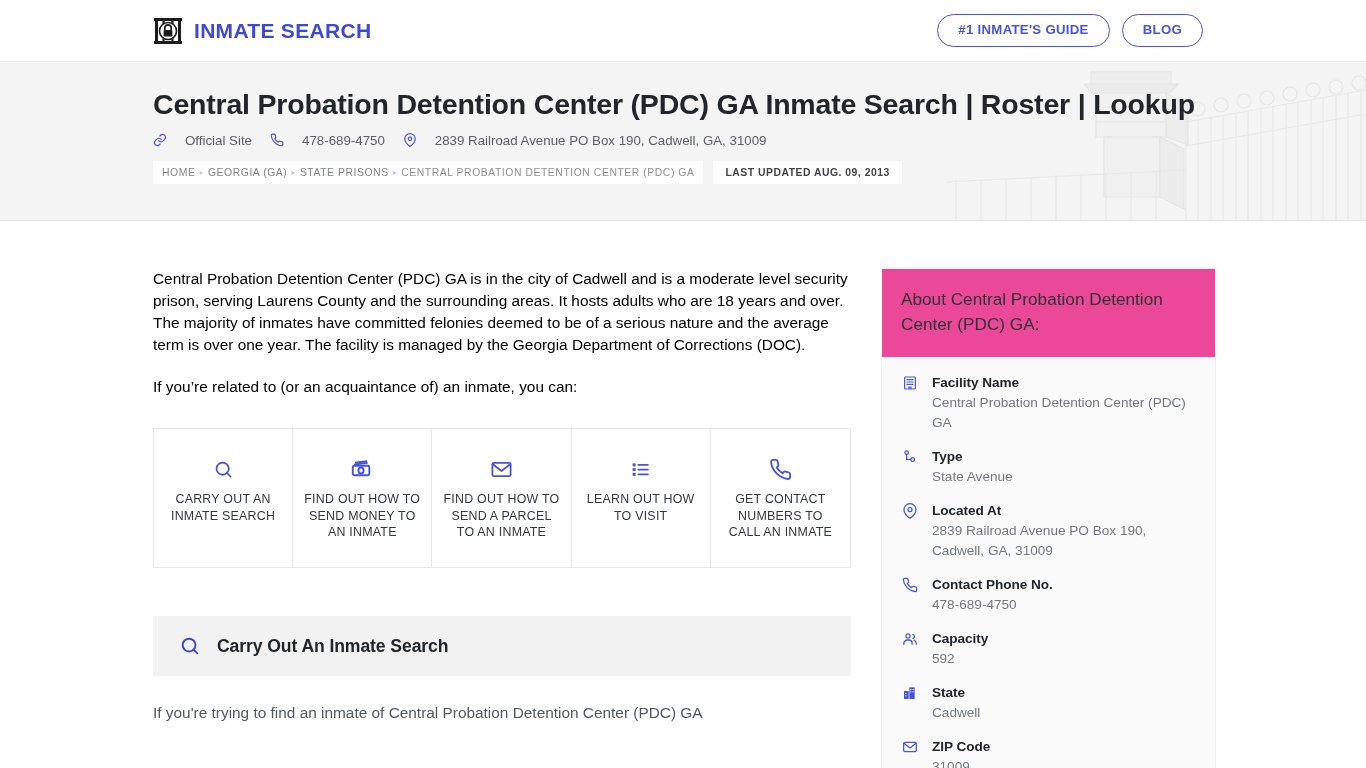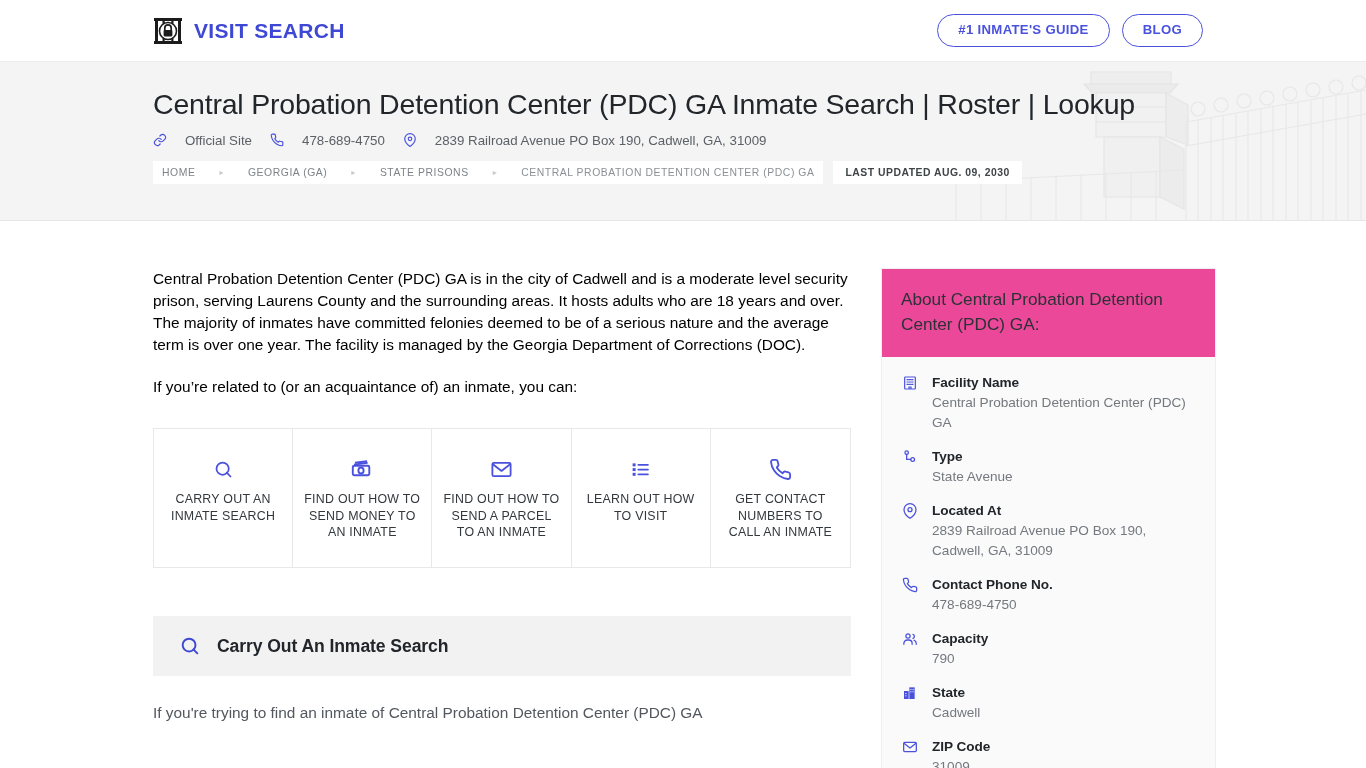--- a/index.html
+++ b/index.html
@@ -63,21 +63,21 @@
     opacity: .5;
     pointer-events: none;
   }
   .hero-inner {
     position: relative;
     padding: 26px 0 0 153px;
     z-index: 2;
   }
   .hero-title {
     font-size: 28.5px;
-    font-weight: normal;
+    font-weight: bold;
     color: #22262b;
     letter-spacing: -0.2px;
     line-height: 1.15;
     white-space: nowrap;
   }
   .hero-meta {
     display: flex;
     align-items: center;
     gap: 7px;
     margin-top: 12px;
@@ -93,21 +93,21 @@
     margin-top: 13px;
     font-size: 10.4px;
     letter-spacing: .55px;
     color: #7d8389;
   }
   .crumb-box {
     background: #ffffff;
     display: flex;
     align-items: center;
     padding: 6px 9px;
-    gap: 24px;
+    gap: 4px;
   }
   .crumb { white-space: nowrap; cursor: pointer; }
   .crumb.last { color: #8b9096; cursor: default; }
   .crumb-sep { color: #c5c9cd; font-size: 8px; }
   .updated-badge {
     background: #ffffff;
     margin-left: 10px;
     padding: 6px 12px;
     font-weight: bold;
     color: #3f4448;
@@ -246,21 +246,21 @@
         <rect x="2" y="5" width="3" height="20" fill="#1b1b1b"></rect>
         <rect x="25" y="5" width="3" height="20" fill="#1b1b1b"></rect>
         <rect x="9.5" y="5" width="2.2" height="20" fill="#1b1b1b"></rect>
         <rect x="18.3" y="5" width="2.2" height="20" fill="#1b1b1b"></rect>
         <circle cx="15" cy="15" r="8.5" fill="#ffffff"></circle>
         <circle cx="15" cy="15" r="8.5" fill="none" stroke="#1b1b1b" stroke-width="1.6"></circle>
         <path d="M11.8 14.2v-2.1a3.2 3.2 0 0 1 6.4 0v2.1" fill="none" stroke="#1b1b1b" stroke-width="1.7"></path>
         <rect x="10.6" y="14" width="8.8" height="6.4" rx="1.1" fill="#1b1b1b"></rect>
       </svg>
     </span>
-    <span class="brand-text">VISIT SEARCH</span>
+    <span class="brand-text">INMATE SEARCH</span>
   </div>
   <div class="nav-actions">
     <button class="pill-btn">#1 INMATE'S GUIDE</button>
     <button class="pill-btn">BLOG</button>
   </div>
 </div>
 
 <div class="hero">
   <svg class="hero-art" viewBox="0 0 430 160">
     <rect width="430" height="160" fill="#f4f4f4"></rect>
@@ -350,21 +350,21 @@
     <div class="crumbs">
       <div class="crumb-box">
         <span class="crumb">HOME</span>
         <span class="crumb-sep">▸</span>
         <span class="crumb">GEORGIA (GA)</span>
         <span class="crumb-sep">▸</span>
         <span class="crumb">STATE PRISONS</span>
         <span class="crumb-sep">▸</span>
         <span class="crumb last">CENTRAL PROBATION DETENTION CENTER (PDC) GA</span>
       </div>
-      <div class="updated-badge">LAST UPDATED AUG. 09, 2030</div>
+      <div class="updated-badge">LAST UPDATED AUG. 09, 2013</div>
     </div>
   </div>
 </div>
 
 <div class="page">
 
   <div class="col-main">
     <p class="para">Central Probation Detention Center (PDC) GA is in the city of Cadwell and is a moderate level security prison, serving Laurens County and the surrounding areas. It hosts adults who are 18 years and over. The majority of inmates have committed felonies deemed to be of a serious nature and the average term is over one year. The facility is managed by the Georgia Department of Corrections (DOC).</p>
     <p class="para">If you’re related to (or an acquaintance of) an inmate, you can:</p>
 
@@ -502,21 +502,21 @@
           <span class="side-ico">
             <svg width="16" height="16" viewBox="0 0 24 24" fill="none" stroke="currentColor" stroke-width="1.9" stroke-linecap="round">
               <circle cx="9" cy="7.5" r="3.2"></circle>
               <path d="M2.8 20v-1.3A5.2 5.2 0 0 1 8 13.5h2a5.2 5.2 0 0 1 5.2 5.2V20"></path>
               <path d="M16.5 5.2a3.2 3.2 0 0 1 0 6"></path>
               <path d="M18 13.8a5 5 0 0 1 3.3 4.7V20"></path>
             </svg>
           </span>
           <span class="side-txt">
             <span class="side-label">Capacity</span>
-            <span class="side-value" style="display:block">790</span>
+            <span class="side-value" style="display:block">592</span>
           </span>
         </div>
 
         <div class="side-row">
           <span class="side-ico">
             <svg width="16" height="16" viewBox="0 0 24 24" fill="none" stroke="currentColor" stroke-width="1.6">
               <rect x="3" y="9" width="7" height="12" fill="currentColor" stroke="none"></rect>
               <rect x="11" y="3.5" width="8" height="17.5" fill="currentColor" stroke="none"></rect>
               <rect x="12.6" y="6" width="1.6" height="1.6" fill="#fafafa" stroke="none"></rect>
               <rect x="15.8" y="6" width="1.6" height="1.6" fill="#fafafa" stroke="none"></rect>

